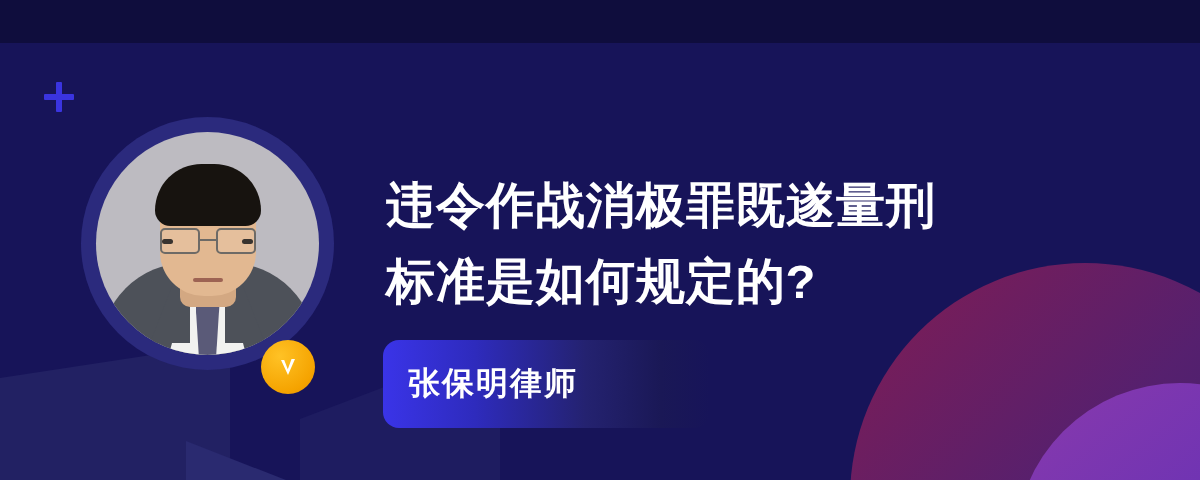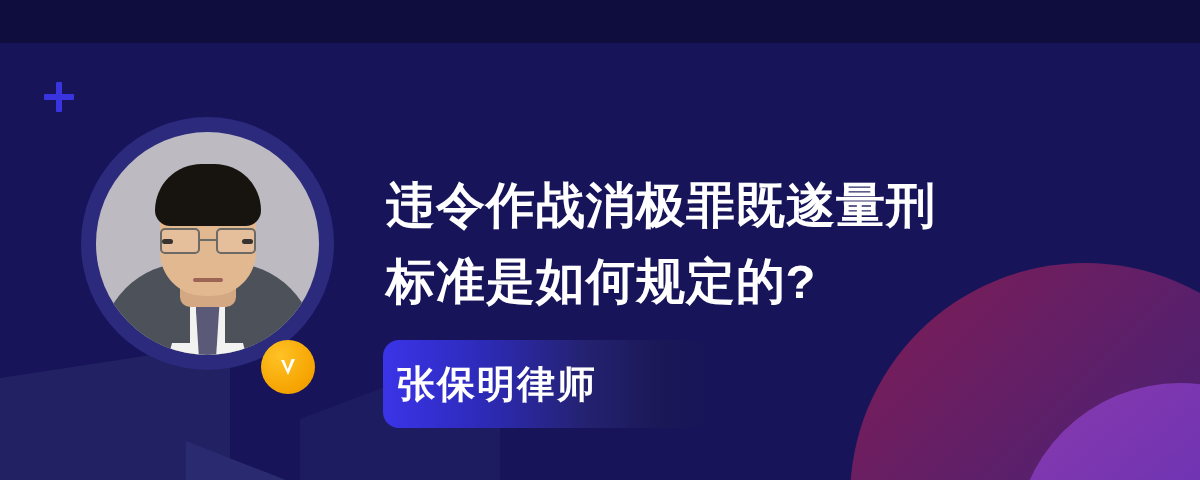--- a/index.html
+++ b/index.html
@@ -196,24 +196,24 @@
     top: 297px;
     width: 327px;
     height: 88px;
     border-radius: 16px;
     background: linear-gradient(90deg, #3a34e8 0%, #2e2bbd 28%, #242270 62%, #1a1856 85%, #171459 100%);
     display: flex;
     align-items: center;
   }
   .name-badge-label {
     color: #ffffff;
-    font-size: 38px;
+    font-size: 32px;
     font-weight: 700;
     letter-spacing: 2px;
-    padding-left: 14px;
+    padding-left: 25px;
   }
 </style>
 </head>
 <body>
 
 <div id="banner">
 
   <div class="bg-layer">
     <div class="deco-poly-left"></div>
     <div class="deco-poly-mid2"></div>

